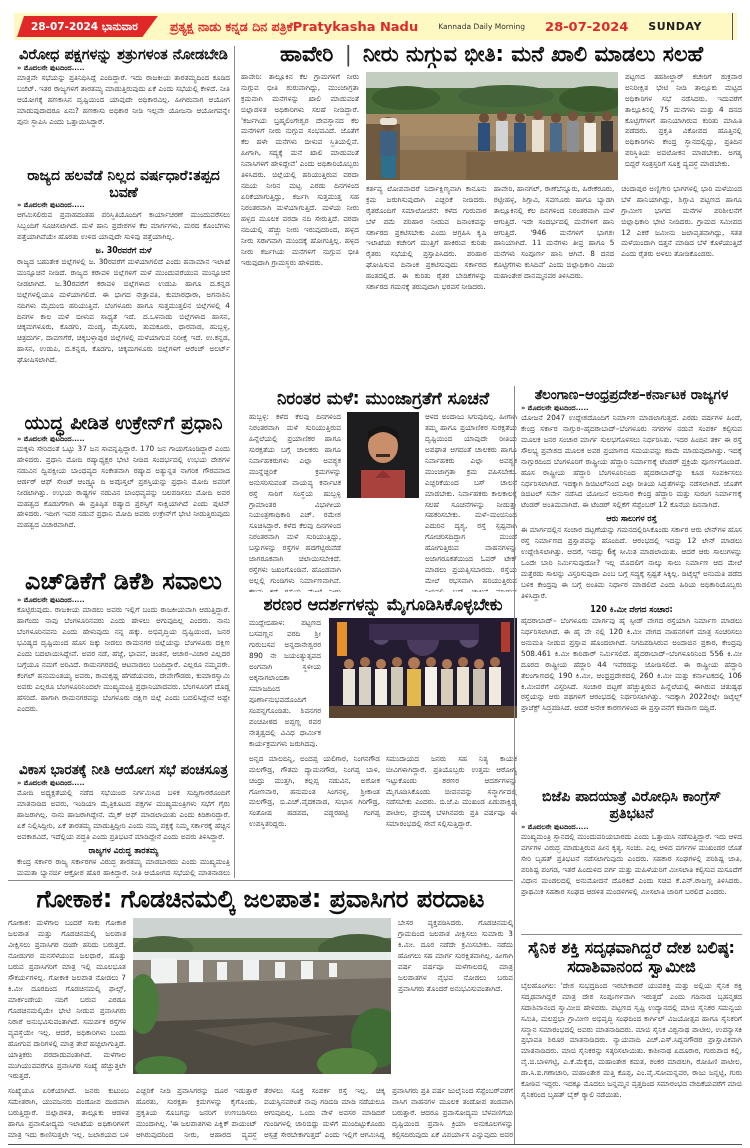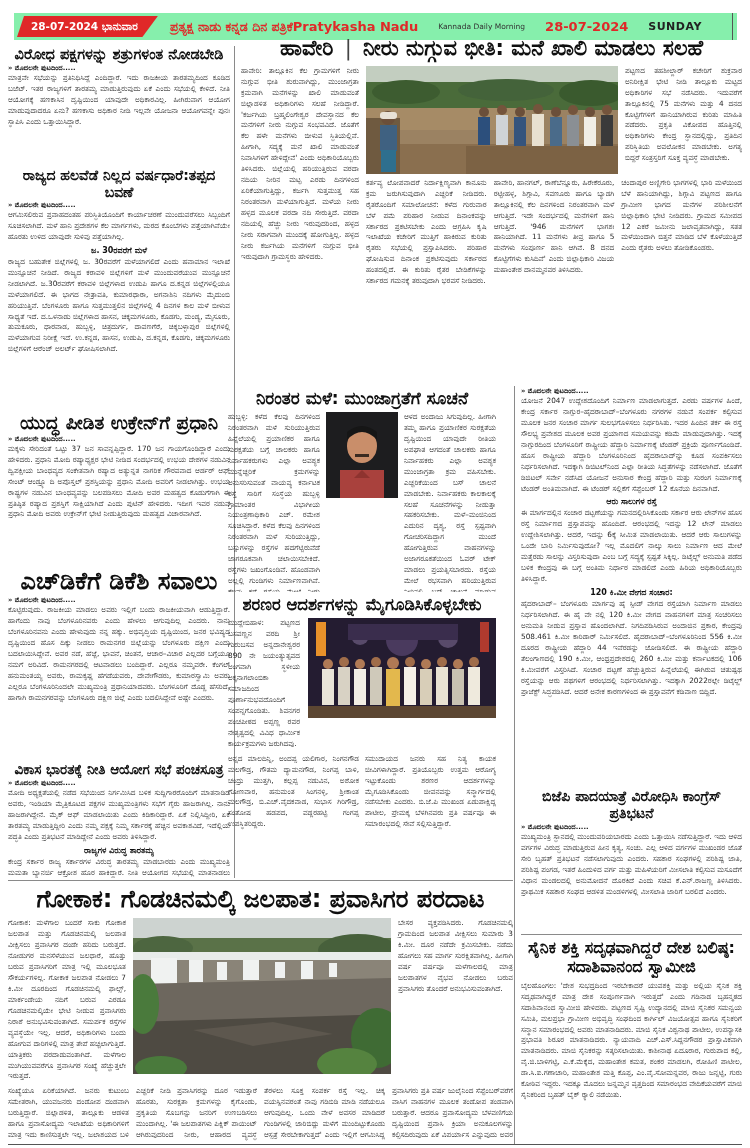--- a/index.html
+++ b/index.html
@@ -1,20 +1,20 @@
 <!DOCTYPE html>
 <html><head>
 <meta charset="utf-8">
 <style>
   html,body{margin:0;padding:0;background:#fff;}
   body{width:750px;height:1148px;position:relative;overflow:hidden;
        font-family:"DejaVu Sans","Liberation Sans",sans-serif;color:#222;}
   .abs{position:absolute;}
   
-  .header-strip{left:14px;top:13px;right:13px;height:27px;background:#86efac;
+  .header-strip{left:14px;top:13px;right:13px;height:27px;background:#fef9c3;
      display:flex;align-items:center;}
   .date-ribbon{height:21px;margin-left:3px;padding:0 20px 0 14px;background:#e02828;
      color:#fff;font-weight:bold;font-size:10.5px;display:flex;align-items:center;
      clip-path:polygon(5% 0,100% 0,89% 100%,0 100%);white-space:nowrap;}
   .masthead-kn{color:#e02828;font-weight:bold;font-size:12.5px;margin-left:12px;white-space:nowrap;}
   .head-right{margin-left:auto;display:flex;align-items:center;gap:20px;white-space:nowrap;}
   .paper-name{color:#e02828;font-weight:bold;font-size:13px;}
   .paper-sub{color:#333;font-size:7.5px;}
   .issue-date{color:#e02828;font-weight:bold;font-size:13px;}
   .day-label{color:#222;font-weight:bold;font-size:11px;letter-spacing:.5px;}
@@ -26,23 +26,23 @@
   .vrule{width:1px;background:#8a8a8a;}
   .hrule{height:1px;background:#8a8a8a;}
   
   .bt{font-size:7.3px;line-height:1.5;text-align:justify;color:#1f1f1f;word-break:break-word;}
   .tag{font-size:6.8px;font-weight:bold;color:#111;margin:1px 0;}
   .tag::before{content:"» ";}
   .subhead{font-size:8px;font-weight:bold;text-align:center;color:#111;margin:3px 0 1px;}
   h1,h2{margin:0;color:#0f0f0f;font-weight:bold;line-height:1.18;text-align:center;}
   
   .left-band{left:8px;top:46px;width:222px;height:832px;overflow:hidden;}
-  .art{overflow:hidden;margin-bottom:5px;}
-  .haveri{left:241px;top:36px;width:501px;height:336px;overflow:hidden;}
-  .mid-band{left:228px;top:386px;width:268px;height:492px;overflow:hidden;}
+  .art{overflow:hidden;margin-bottom:5px;margin-left:9px;}
+  .haveri{left:241px;top:42px;width:501px;height:336px;overflow:hidden;}
+  .mid-band{left:249px;top:386px;width:268px;height:492px;overflow:hidden;}
   .right-band{left:521px;top:386px;width:221px;height:758px;overflow:hidden;}
   .gokak{left:8px;top:883px;width:505px;height:259px;overflow:hidden;}
   .flexrow{display:flex;gap:7px;}
   .photo{display:block;background:#ddd;flex:none;}
   .bottom-rule{left:8px;top:1144px;width:734px;height:1px;background:#555;}
 </style>
 </head>
 <body>
 
 <div>
@@ -216,20 +216,21 @@
         <div class="bt" style="flex:1">ಸಮುದಾಯದ ಜನರು ಸಹ ನಿತ್ಯ ಕಾಯಕ ಜೀವಿಗಳಾಗಿದ್ದಾರೆ. ಪ್ರತಿಯೊಬ್ಬರು ಉತ್ತಮ ಆರೋಗ್ಯ ಇಟ್ಟುಕೊಂಡು ಶರಣರ ಆದರ್ಶಗಳನ್ನು ಮೈಗೂಡಿಸಿಕೊಂಡು ಜೀವನವನ್ನು ಸನ್ಮಾರ್ಗದಲ್ಲಿ ನಡೆಸಬೇಕು ಎಂದರು. ಬಿ.ಜೆ.ಪಿ ಮುಖಂಡ ಏಡುಪಾಕ್ಷಿದ್ದ ಪಾಟೀಲ, ಪ್ರೇಮಕ್ಕ ಬೆಳಗಿನವರು ಪ್ರತಿ ವರ್ಷವೂ ಈ ಸಮಾರಂಭದಲ್ಲಿ ಸೇವೆ ಸಲ್ಲಿಸುತ್ತಿದ್ದಾರೆ.</div>
       </div>
     </div>
   </div>
 
   <div class="abs vrule" style="left:514px;top:386px;height:758px"></div>
 
   <div class="abs right-band">
 
     <div style="height:400px;overflow:hidden">
+      <h2 style="font-size:13.5px;margin:1px 0">ತೆಲಂಗಾಣ–ಆಂಧ್ರಪ್ರದೇಶ–ಕರ್ನಾಟಕ ರಾಜ್ಯಗಳ</h2>
       <div class="tag">ಮೊದಲನೇ ಪುಟದಿಂದ.....</div>
       <div class="bt">ಯೋಜನೆ 2047 ಉದ್ದೇಶದೊಂದಿಗೆ ನಿರ್ಮಾಣ ಮಾಡಲಾಗುತ್ತದೆ. ಎರಡು ವರ್ಷಗಳ ಹಿಂದೆ, ಕೇಂದ್ರ ಸರ್ಕಾರ ನಾಗ್ಪುರ–ಹೈದರಾಬಾದ್–ಬೆಂಗಳೂರು ನಗರಗಳ ನಡುವೆ ಸಂಪರ್ಕ ಕಲ್ಪಿಸುವ ಮೂಲಕ ಜನರ ಸಂಚಾರ ಮಾರ್ಗ ಸುಲಭಗೊಳಿಸಲು ನಿರ್ಧರಿಸಿತು. ಇದರ ಹಿಂದಿನ ತರ್ಕ ಈ ರಸ್ತೆ ಸೌಲಭ್ಯ ಪ್ರವೇಶದ ಮೂಲಕ ಅವರ ಪ್ರಯಾಣದ ಸಮಯವನ್ನು ಕಡಿಮೆ ಮಾಡುವುದಾಗಿತ್ತು. ಇದಕ್ಕೆ ನಾಗ್ಪುರದಿಂದ ಬೆಂಗಳೂರಿಗೆ ರಾಷ್ಟ್ರೀಯ ಹೆದ್ದಾರಿ ನಿರ್ಮಾಣಕ್ಕೆ ಟೆಂಡರ್ ಪ್ರಕ್ರಿಯೆ ಪೂರ್ಣಗೊಂಡಿದೆ. ಹೊಸ ರಾಷ್ಟ್ರೀಯ ಹೆದ್ದಾರಿ ಬೆಂಗಳೂರಿನಿಂದ ಹೈದರಾಬಾದ್‌ನ್ನು ಕೂಡ ಸಂಪರ್ಕಿಸಲು ನಿರ್ಧರಿಸಲಾಗಿದೆ. ಇದಕ್ಕಾಗಿ ಡಿಜಿಟಲ್‌ನಿಂದ ಎಲ್ಲಾ ರೀತಿಯ ಸಿದ್ಧತೆಗಳನ್ನು ನಡೆಸಲಾಗಿದೆ. ಜೊತೆಗೆ ಡಿಜಿಟಲ್ ಸರ್ವೇ ನಡೆಸಿದ ಯೋಜನೆ ಅನುಸಾರ ಕೇಂದ್ರ ಹೆದ್ದಾರಿ ಮತ್ತು ಸುರಂಗ ನಿರ್ಮಾಣಕ್ಕೆ ಟೆಂಡರ್ ಅಂತಿಮವಾಗಿದೆ. ಈ ಟೆಂಡರ್ ಸಲ್ಲಿಕೆಗೆ ಸೆಪ್ಟೆಂಬರ್ 12 ಕೊನೆಯ ದಿನವಾಗಿದೆ.</div>
       <div class="subhead">ಆರು ಸಾಲುಗಳ ರಸ್ತೆ</div>
       <div class="bt">ಈ ಮಾರ್ಗದಲ್ಲಿನ ಸಂಚಾರ ದಟ್ಟಣೆಯನ್ನು ಗಮನದಲ್ಲಿರಿಸಿಕೊಂಡು ಸರ್ಕಾರ ಆರು ಲೇನ್‌ಗಳ ಹೊಸ ರಸ್ತೆ ನಿರ್ಮಾಣದ ಪ್ರಸ್ತಾಪವನ್ನು ಹೊಂದಿದೆ. ಆರಂಭದಲ್ಲಿ ಇದನ್ನು 12 ಲೇನ್ ಮಾಡಲು ಉದ್ದೇಶಿಸಲಾಗಿತ್ತು. ಆದರೆ, ಇದನ್ನು 6ಕ್ಕೆ ಸೀಮಿತ ಮಾಡಲಾಯಿತು. ಆದರೆ ಆರು ಸಾಲುಗಳನ್ನು ಒಂದೇ ಬಾರಿ ನಿರ್ಮಿಸುವುದೋ? ಇಲ್ಲ ಮೊದಲಿಗೆ ನಾಲ್ಕು ಸಾಲು ನಿರ್ಮಾಣ ಆದ ಮೇಲೆ ಮತ್ತೆರಡು ಸಾಲನ್ನು ವಿಸ್ತರಿಸುವುದಾ ಎಂಬ ಬಗ್ಗೆ ಸದ್ಯಕ್ಕೆ ಸ್ಪಷ್ಟತೆ ಸಿಕ್ಕಿಲ್ಲ. ಡಿಟೈಲ್ಡ್ ಅನುಮತಿ ಪಡೆದ ಬಳಿಕ ಕೇಂದ್ರವು ಈ ಬಗ್ಗೆ ಅಂತಿಮ ನಿರ್ಧಾರ ಮಾಡಲಿದೆ ಎಂದು ಹಿರಿಯ ಅಧಿಕಾರಿಯೊಬ್ಬರು ತಿಳಿಸಿದ್ದಾರೆ.</div>
       <div class="subhead">120 ಕಿ.ಮೀ ವೇಗದ ಸಂಚಾರ:</div>
       <div class="bt">ಹೈದರಾಬಾದ್– ಬೆಂಗಳೂರು ಮಾರ್ಗವು ಹೈ ಸ್ಪೀಡ್ ವೇಗದ ರಸ್ತೆಯಾಗಿ ನಿರ್ಮಾಣ ಮಾಡಲು ನಿರ್ಧರಿಸಲಾಗಿದೆ. ಈ ಹೈ ವೇ ನಲ್ಲಿ 120 ಕಿ.ಮೀ ವೇಗದ ವಾಹನಗಳಿಗೆ ಮಾತ್ರ ಸಂಚರಿಸಲು ಅನುಮತಿ ನೀಡುವ ಪ್ರಸ್ತಾವ ಹೊಂದಲಾಗಿದೆ. ನಿಗದಿಪಡಿಸಿರುವ ಅಂದಾಜಿನ ಪ್ರಕಾರ, ಕೇಂದ್ರವು 508.461 ಕಿ.ಮೀ ಕಾರಿಡಾರ್ ನಿರ್ಮಿಸಲಿದೆ. ಹೈದರಾಬಾದ್–ಬೆಂಗಳೂರಿನಿಂದ 556 ಕಿ.ಮೀ ದೂರದ ರಾಷ್ಟ್ರೀಯ ಹೆದ್ದಾರಿ 44 ಇವೆರಡನ್ನು ಜೋಡಿಸಲಿದೆ. ಈ ರಾಷ್ಟ್ರೀಯ ಹೆದ್ದಾರಿ ತೆಲಂಗಾಣದಲ್ಲಿ 190 ಕಿ.ಮೀ, ಆಂಧ್ರಪ್ರದೇಶದಲ್ಲಿ 260 ಕಿ.ಮೀ ಮತ್ತು ಕರ್ನಾಟಕದಲ್ಲಿ 106 ಕಿ.ಮೀವರೆಗೆ ವಿಸ್ತರಿಸಿದೆ. ಸಂಚಾರ ದಟ್ಟಣೆ ಹೆಚ್ಚುತ್ತಿರುವ ಹಿನ್ನೆಲೆಯಲ್ಲಿ ಈಗಿರುವ ಚತುಷ್ಪಥ ರಸ್ತೆಯನ್ನು ಆರು ಪಥಗಳಿಗೆ ಆರಂಭದಲ್ಲಿ ನಿರ್ಧರಿಸಲಾಗಿತ್ತು. ಇದಕ್ಕಾಗಿ 2022ರಲ್ಲೇ ಡಿಟೈಲ್ಡ್ ಪ್ರಾಜೆಕ್ಟ್ ಸಿದ್ಧಪಡಿಸಿದೆ. ಆದರೆ ಅನೇಕ ಕಾರಣಗಳಿಂದ ಈ ಪ್ರಸ್ತಾವನೆಗೆ ಕಡಿವಾಣ ಬಿದ್ದಿದೆ.</div>
     </div>
 
     <div style="height:148px;overflow:hidden">
       <h2 style="font-size:14px;margin:2px 0">ಬಿಜೆಪಿ ಪಾದಯಾತ್ರೆ ವಿರೋಧಿಸಿ ಕಾಂಗ್ರೆಸ್ ಪ್ರತಿಭಟನೆ</h2>

